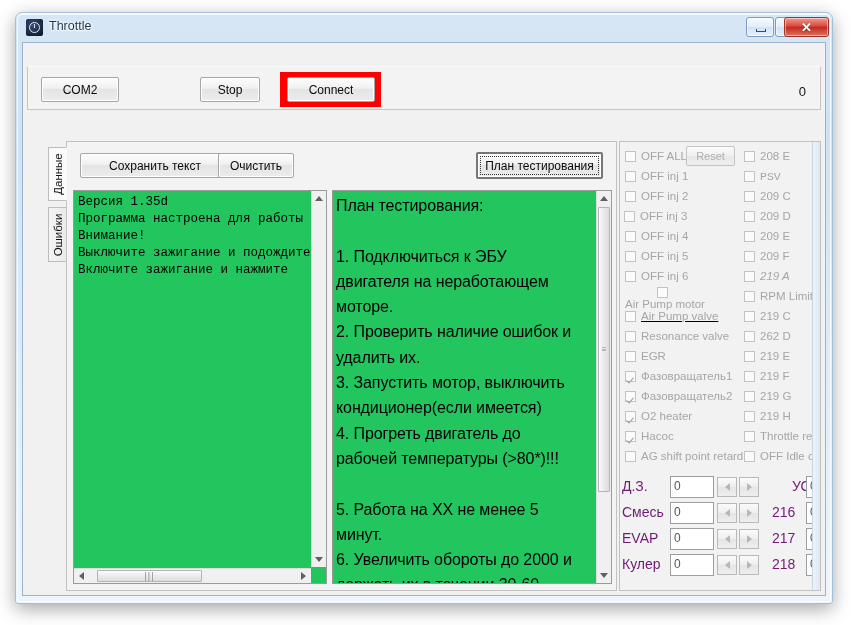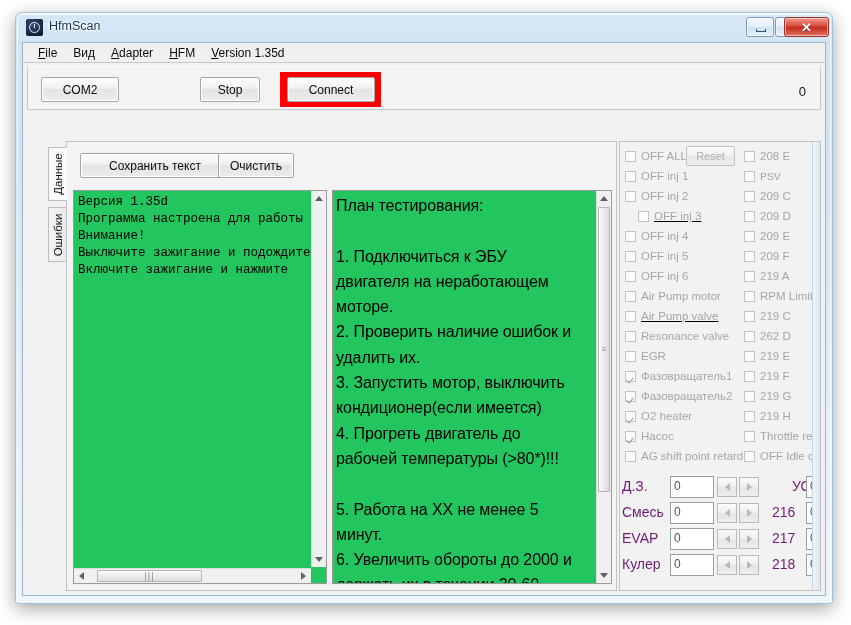--- a/index.html
+++ b/index.html
@@ -290,60 +290,57 @@
 </style>
 </head>
 <body>
 
 <div id="desktop">
   <div id="window">
     <div id="window-inner-glow"></div>
 
     <div id="titlebar">
       <div id="app-icon"></div>
-      <div id="title-text">HfmScan</div>
+      <div id="title-text">Throttle</div>
       <div class="wbtn" id="btn-min">
         <div class="glyph-box"></div>
       </div>
       <div class="wbtn" id="btn-max">
         <div class="glyph-box"></div>
       </div>
       <div class="wbtn" id="btn-close">
         <div class="glyph">✕</div>
       </div>
     </div>
 
     <div id="client">
 
-      <div id="menubar">
-        <div class="menu-item"><u>F</u>ile</div>
-        <div class="menu-item">Вид</div>
-        <div class="menu-item"><u>A</u>dapter</div>
-        <div class="menu-item"><u>H</u>FM</div>
-        <div class="menu-item"><u>V</u>ersion 1.35d</div>
-      </div>
 
       <div id="toolbar">
         <div class="w-btn" id="btn-com">COM2</div>
         <div class="w-btn" id="btn-stop">Stop</div>
         <div id="redbox"></div>
         <div class="w-btn" id="btn-connect">Connect</div>
         <div id="counter">0</div>
       </div>
 
       <div class="vtab" id="vtab-data">
         <div class="vlabel">Данные</div>
       </div>
       <div class="vtab" id="vtab-err">
         <div class="vlabel">Ошибки</div>
       </div>
 
       <div id="panel-left">
         <div class="w-btn" id="btn-save">Сохранить текст</div>
         <div class="w-btn" id="btn-clear">Очистить</div>
+        <div class="w-btn" id="btn-plan">
+          <div class="focus-ring"></div>
+          <span class="lbl">План тестирования</span>
+        </div>
 
         <div class="textpane" id="pane-log">
           <div id="log-text">Версия 1.35d
 Программа настроена для работы
 Внимание!
 Выключите зажигание и подождите
 Включите зажигание и нажмите</div>
           <div class="vscroll with-h">
             <div class="sb-arrow up">
                 <i class="tri-up"></i>
@@ -408,37 +405,37 @@
               <span class="cb-label">OFF ALL</span>
             </div>
             <div class="cb-row" style="left: 5px; top: 25px;">
               <span class="cbox"></span>
               <span class="cb-label">OFF inj 1</span>
             </div>
             <div class="cb-row" style="left: 5px; top: 45px;">
               <span class="cbox"></span>
               <span class="cb-label">OFF inj 2</span>
             </div>
-            <div class="cb-row" style="left: 18px; top: 65px; text-decoration: underline;">
+            <div class="cb-row" style="left: 4px; top: 65px;">
               <span class="cbox"></span>
               <span class="cb-label">OFF inj 3</span>
             </div>
             <div class="cb-row" style="left: 5px; top: 85px;">
               <span class="cbox"></span>
               <span class="cb-label">OFF inj 4</span>
             </div>
             <div class="cb-row" style="left: 5px; top: 105px;">
               <span class="cbox"></span>
               <span class="cb-label">OFF inj 5</span>
             </div>
             <div class="cb-row" style="left: 5px; top: 125px;">
               <span class="cbox"></span>
               <span class="cb-label">OFF inj 6</span>
             </div>
-            <div class="cb-row" style="left: 5px; top: 145px;">
+            <div class="cb-row" style="left: 5px; top: 145px; flex-direction: column;">
               <span class="cbox"></span>
               <span class="cb-label">Air Pump motor</span>
             </div>
             <div class="cb-row" style="left: 5px; top: 165px; text-decoration: underline;">
               <span class="cbox"></span>
               <span class="cb-label">Air Pump valve</span>
             </div>
             <div class="cb-row" style="left: 5px; top: 185px;">
               <span class="cbox"></span>
               <span class="cb-label">Resonance valve</span>
@@ -486,21 +483,21 @@
               <span class="cb-label">209 D</span>
             </div>
             <div class="cb-row" style="left: 124px; top: 85px;">
               <span class="cbox"></span>
               <span class="cb-label">209 E</span>
             </div>
             <div class="cb-row" style="left: 124px; top: 105px;">
               <span class="cbox"></span>
               <span class="cb-label">209 F</span>
             </div>
-            <div class="cb-row" style="left: 124px; top: 125px;">
+            <div class="cb-row" style="left: 124px; top: 125px; font-style: italic;">
               <span class="cbox"></span>
               <span class="cb-label">219 A</span>
             </div>
             <div class="cb-row" style="left: 124px; top: 145px;">
               <span class="cbox"></span>
               <span class="cb-label">RPM Limiter OFF</span>
             </div>
             <div class="cb-row" style="left: 124px; top: 165px;">
               <span class="cbox"></span>
               <span class="cb-label">219 C</span>

